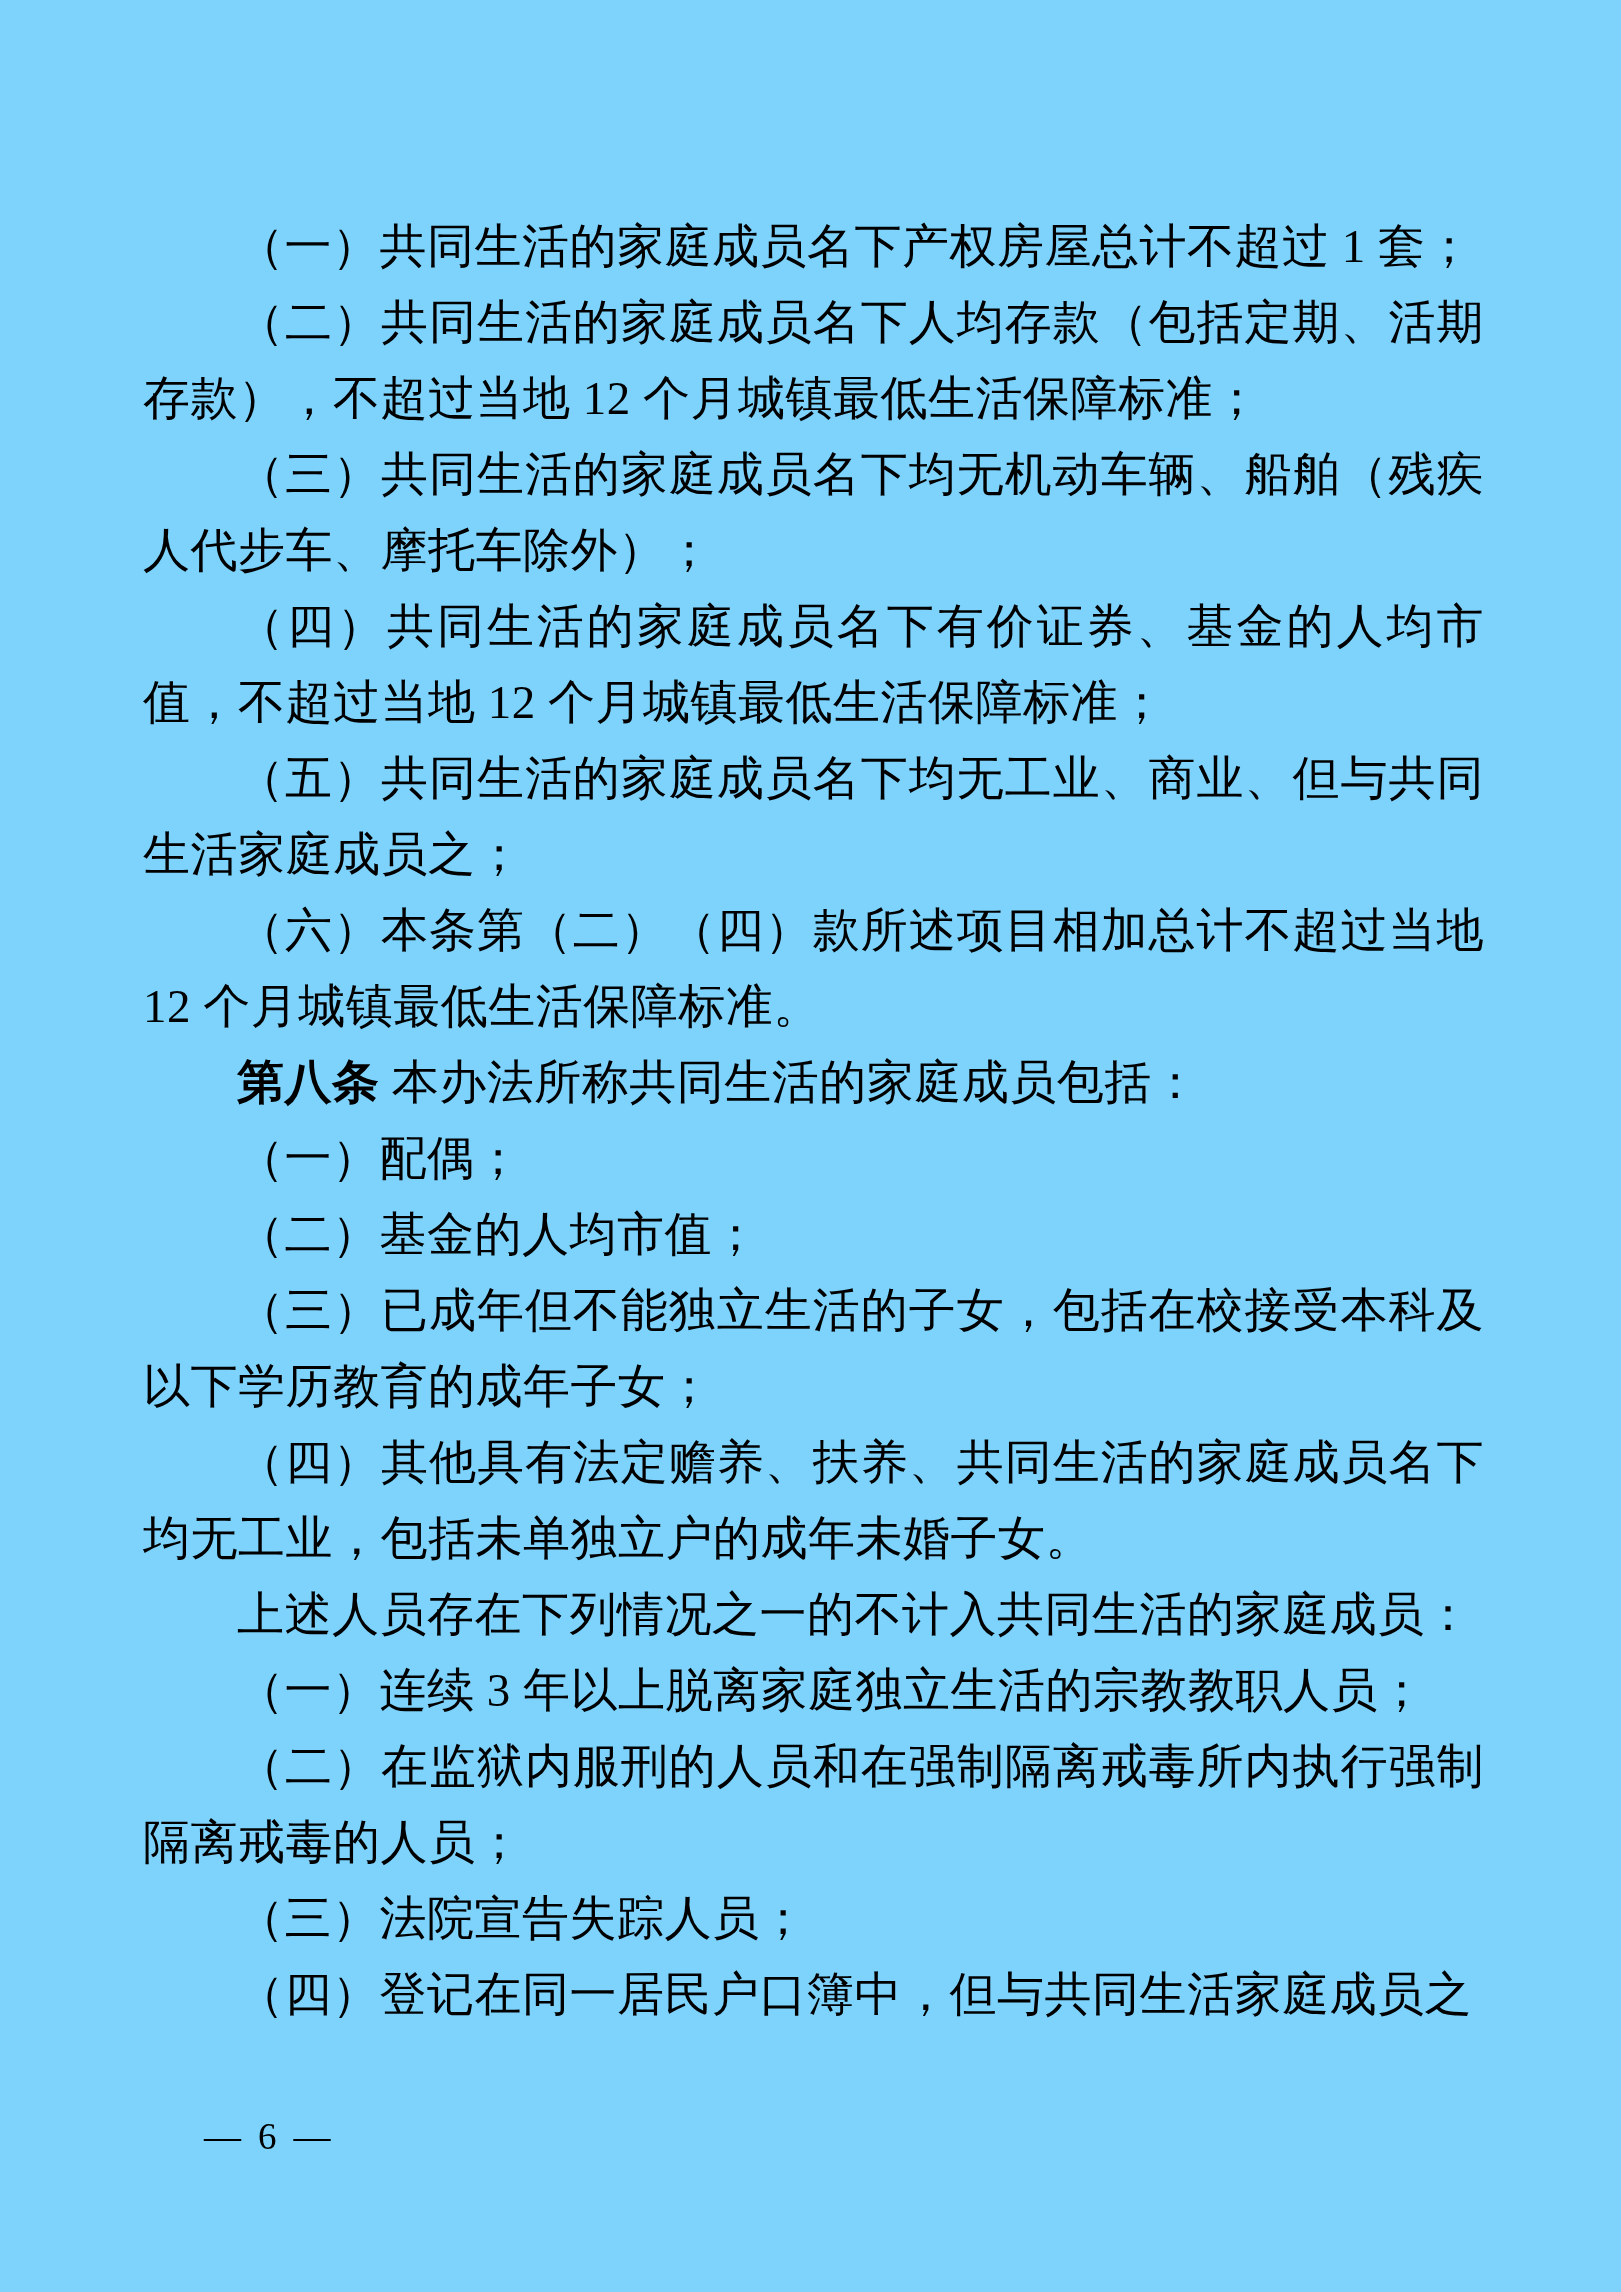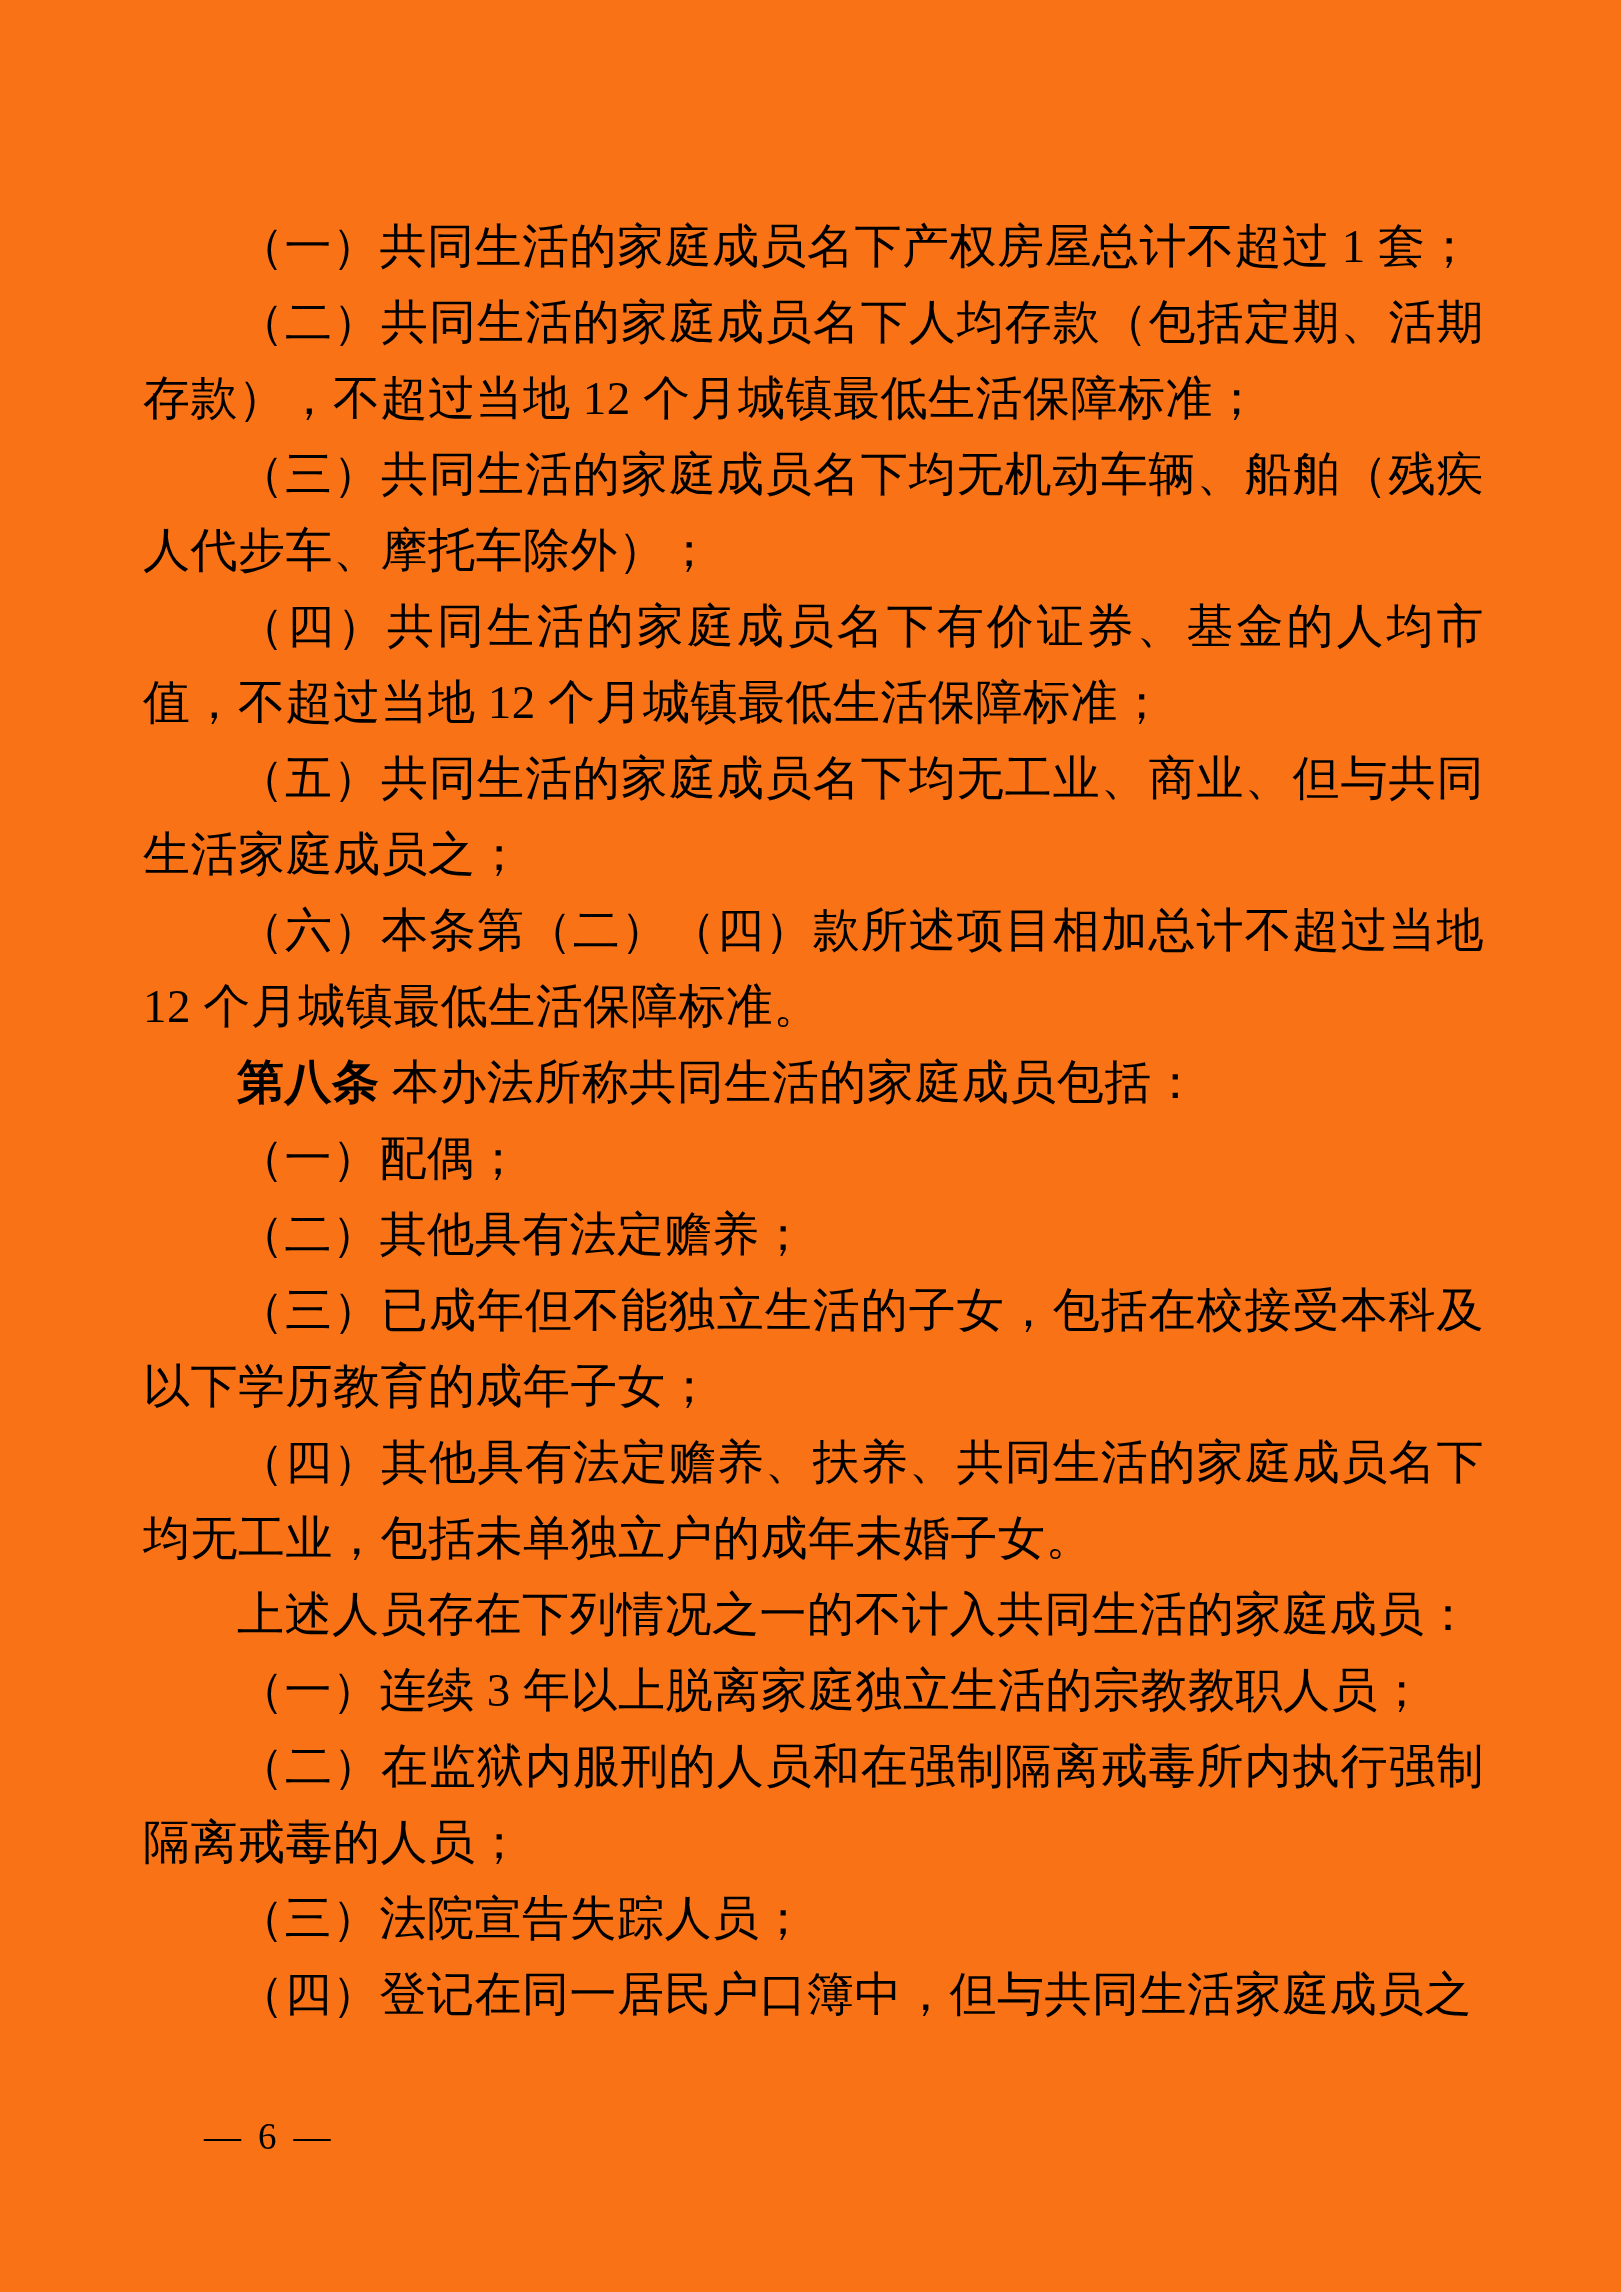--- a/index.html
+++ b/index.html
@@ -11,21 +11,21 @@
     position: relative;
     width: 1621px;
     height: 2293px;
     overflow: hidden;
     color: #000000;
     font-family: "Liberation Serif", "DejaVu Serif", serif;
   }
   .page {
     position: absolute;
     inset: 0;
-    background: #f97316;
+    background: #7dd3fc;
   }
   .doc-body {
     position: absolute;
     left: 143px;
     top: 208px;
     width: 1341px;
     font-size: 47px;
     line-height: 76px;
     text-align: justify;
     text-justify: inter-character;
@@ -59,21 +59,21 @@
 
   <div class="doc-body">
       <p><span>（一）共同生活的家庭成员名下产权房屋总计不超过 1 套；</span></p>
       <p><span>（二）共同生活的家庭成员名下人均存款（包括定期、活期存款），不超过当地 12 个月城镇最低生活保障标准；</span></p>
       <p><span>（三）共同生活的家庭成员名下均无机动车辆、船舶（残疾人代步车、摩托车除外）；</span></p>
       <p><span>（四）共同生活的家庭成员名下有价证券、基金的人均市值，不超过当地 12 个月城镇最低生活保障标准；</span></p>
       <p><span>（五）共同生活的家庭成员名下均无工业、商业、但与共同生活家庭成员之；</span></p>
       <p><span>（六）本条第（二）（四）款所述项目相加总计不超过当地 12 个月城镇最低生活保障标准。</span></p>
       <p><span class="run-bold">第八条</span><span> 本办法所称共同生活的家庭成员包括：</span></p>
       <p><span>（一）配偶；</span></p>
-      <p><span>（二）其他具有法定赡养；</span></p>
+      <p><span>（二）基金的人均市值；</span></p>
       <p><span>（三）已成年但不能独立生活的子女，包括在校接受本科及以下学历教育的成年子女；</span></p>
       <p><span>（四）其他具有法定赡养、扶养、共同生活的家庭成员名下均无工业，包括未单独立户的成年未婚子女。</span></p>
       <p><span>上述人员存在下列情况之一的不计入共同生活的家庭成员：</span></p>
       <p><span>（一）连续 3 年以上脱离家庭独立生活的宗教教职人员；</span></p>
       <p><span>（二）在监狱内服刑的人员和在强制隔离戒毒所内执行强制隔离戒毒的人员；</span></p>
       <p><span>（三）法院宣告失踪人员；</span></p>
       <p><span>（四）登记在同一居民户口簿中，但与共同生活家庭成员之</span></p>
     </div>
 
   <div class="page-footer">— 6 —</div>

